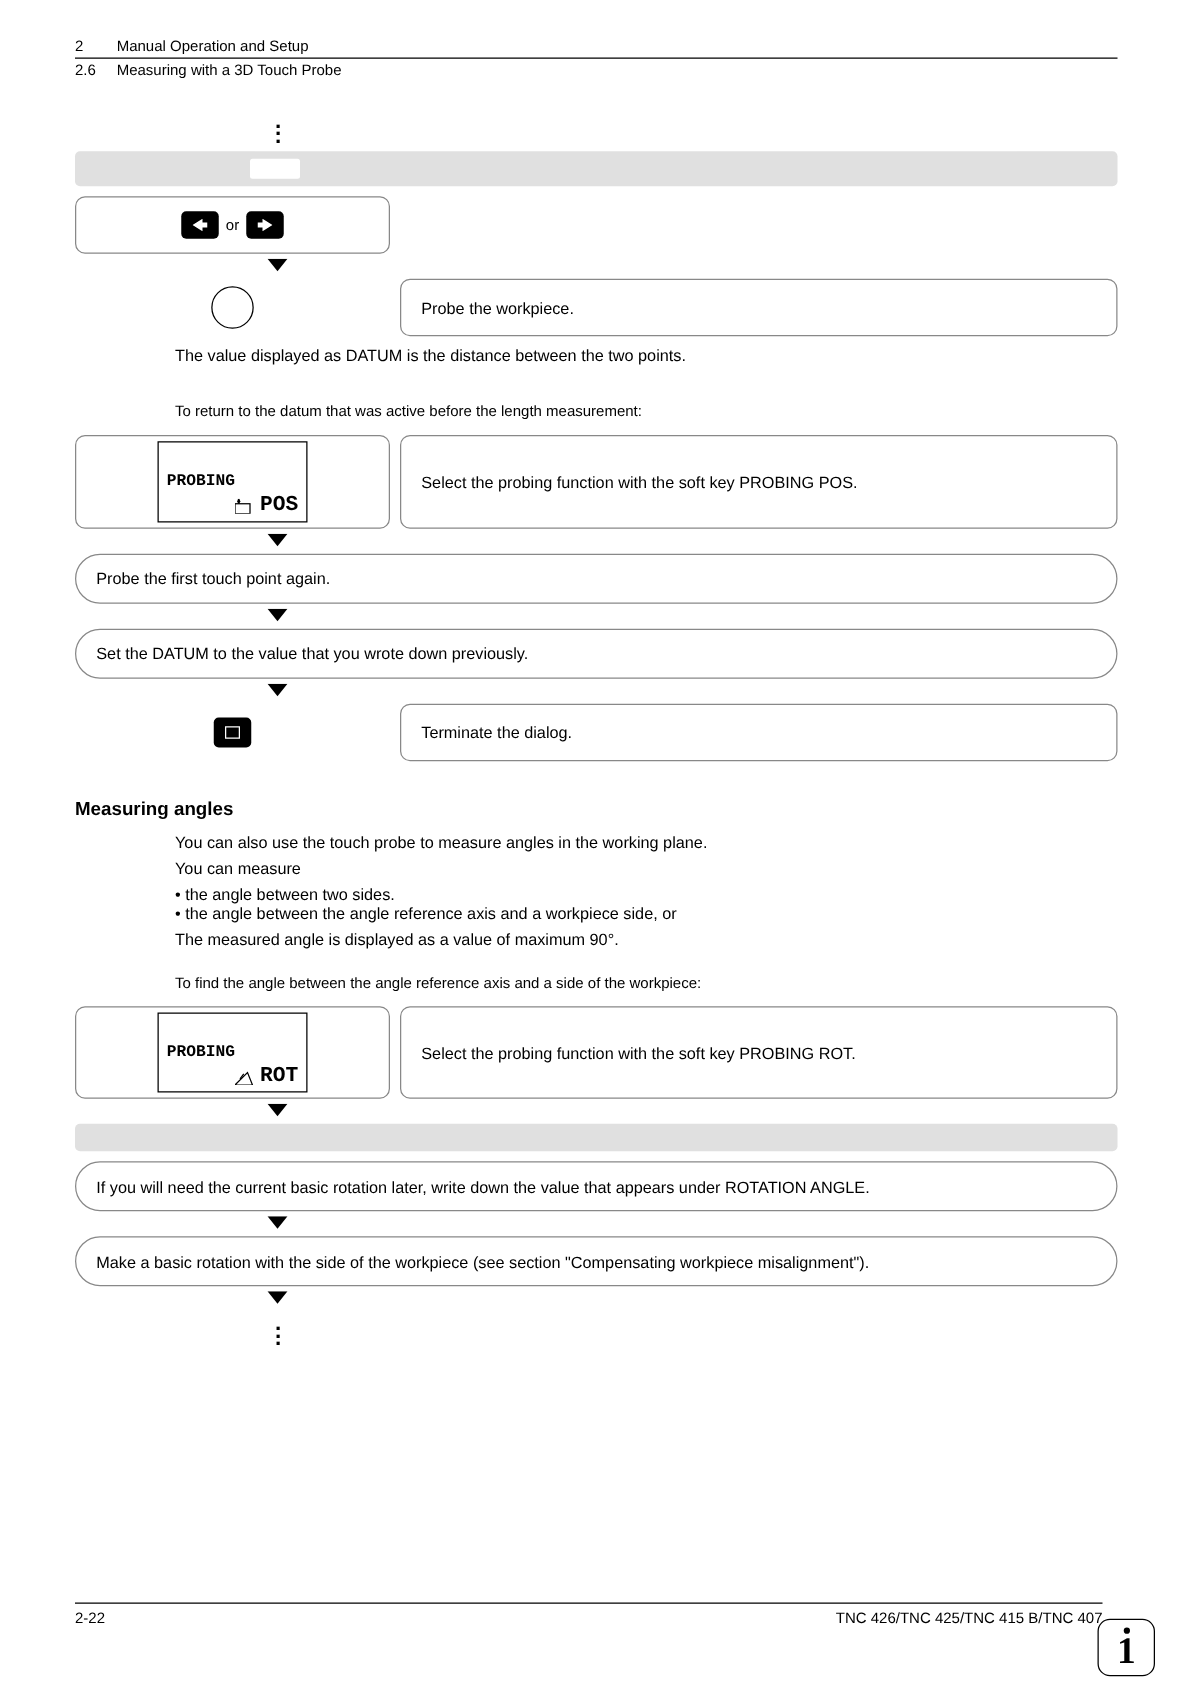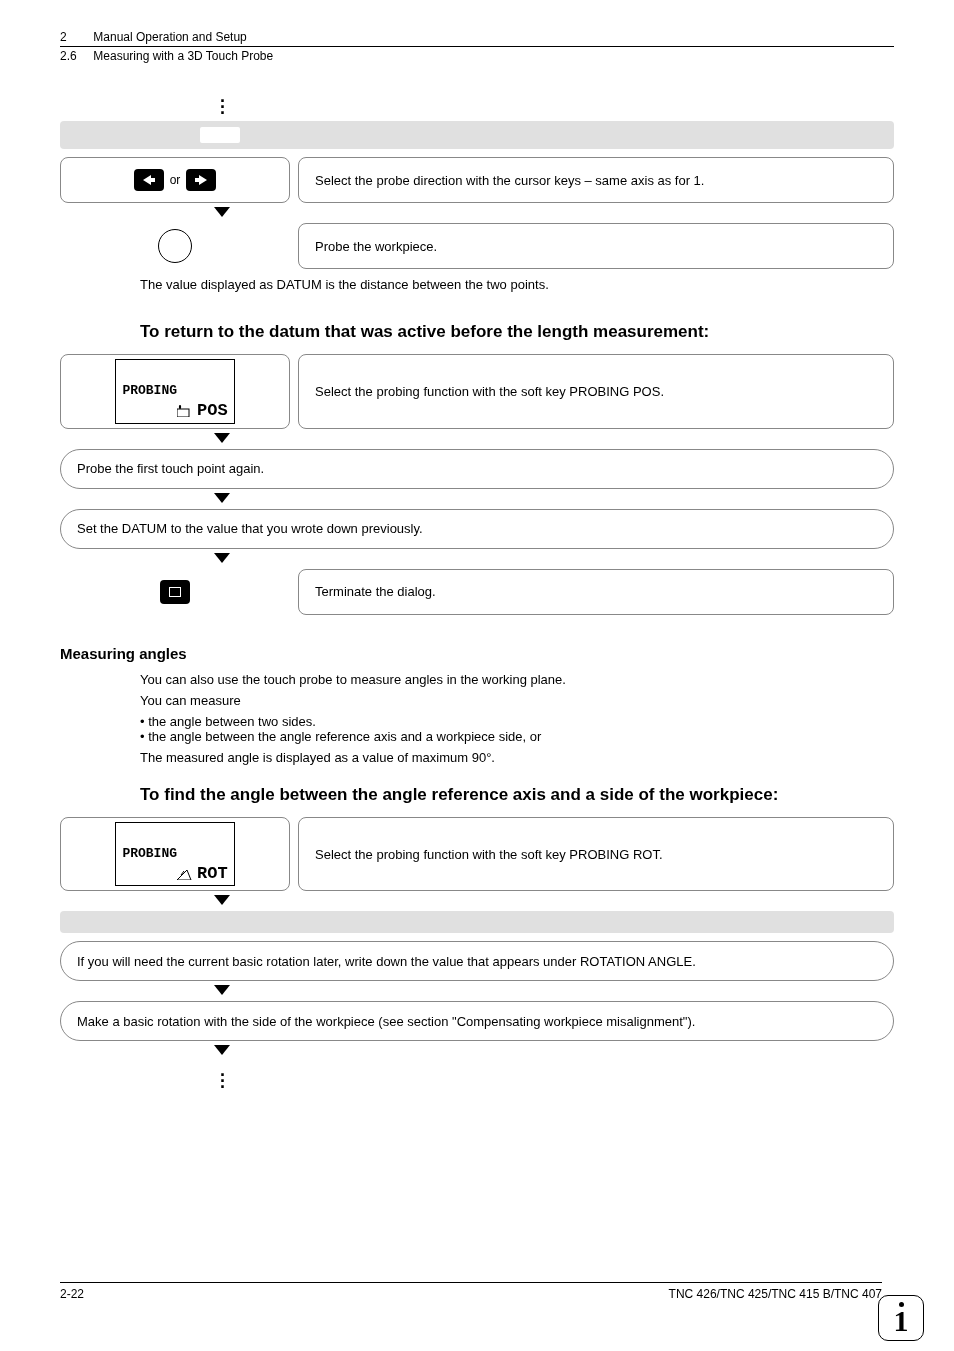--- a/index.html
+++ b/index.html
@@ -13,21 +13,21 @@
     position: relative;
     padding: 30px 60px 0 60px;
   }
   .header-line { border-bottom: 1px solid #000; padding-bottom: 2px; margin-bottom: 2px; }
   .header-top { font-size: 12px; }
   .header-sub { font-size: 12px; padding-bottom: 20px; }
   .chap-num { display: inline-block; width: 30px; }
   .dots { text-align: left; margin-left: 160px; font-size: 18px; line-height: 6px; margin-top: 10px; margin-bottom: 10px; letter-spacing: 0; font-weight: bold; }
   .step-row { display: flex; align-items: stretch; margin-bottom: 8px; }
   .step-left {
-    width: 230px; min-height: 46px;
+    width: 252px; min-height: 46px;
     border: 1px solid #888; border-radius: 8px;
     display: flex; align-items: center; justify-content: center;
     padding: 4px 8px; margin-right: 8px;
     flex-shrink: 0;
   }
   .step-left.blank { border: none; }
   .step-right {
     flex: 1; min-height: 46px;
     border: 1px solid #888; border-radius: 8px;
     display: flex; align-items: center;
@@ -37,21 +37,21 @@
     width: 100%; min-height: 40px;
     border: 1px solid #888; border-radius: 20px;
     display: flex; align-items: center;
     padding: 8px 16px; margin-bottom: 8px;
   }
   .grey-row { background: #e0e0e0; border-radius: 4px; height: 28px; margin-bottom: 8px; display:flex; align-items:center; padding-left: 140px; }
   .grey-chip { background:#fff; width:40px; height:16px; border-radius:2px; }
   .arrow-down { text-align: left; margin-left: 150px; margin-top:-4px; margin-bottom: 4px; }
   .arrow-down svg { display:block; }
   .note { margin: 8px 0 30px 80px; font-size: 13px; }
-  .bold-para { font-weight: bold; margin: 20px 0 12px 80px; font-size: 17px; }
+  .bold-para { font-weight: normal; margin: 20px 0 12px 80px; font-size: 12px; }
   h3.section { font-weight: bold; font-size: 15px; margin: 30px 0 10px 0; }
   .body-text { margin-left: 80px; margin-bottom: 6px; }
   ul.body-list { margin-left: 80px; list-style: none; margin-bottom: 6px; }
   ul.body-list li::before { content: "• "; }
   .key-btn {
     display:inline-flex; align-items:center; justify-content:center;
     background:#000; color:#fff; border-radius:4px;
     width:30px; height:22px; font-size:12px;
   }
   .circle-btn {
@@ -107,23 +107,20 @@
       <svg width="12" height="10" viewBox="0 0 12 10">
           <polygon points="0,5 8,0 8,3 12,3 12,7 8,7 8,10" fill="#fff"></polygon>
         </svg>
     </span>
     <span class="or-text">or</span>
     <span class="key-btn">
       <svg width="12" height="10" viewBox="0 0 12 10">
           <polygon points="12,5 4,0 4,3 0,3 0,7 4,7 4,10" fill="#fff"></polygon>
         </svg>
     </span>
-  </div>
-  <div class="step-right">
-    <span>Select the probe direction with the cursor keys – same axis as for 1.</span>
   </div>
 </div>
 
 <div class="arrow-down">
   <svg width="24" height="12">
       <polygon points="4,0 20,0 12,10" fill="#000"></polygon>
     </svg>
 </div>
 
 <div class="step-row">

